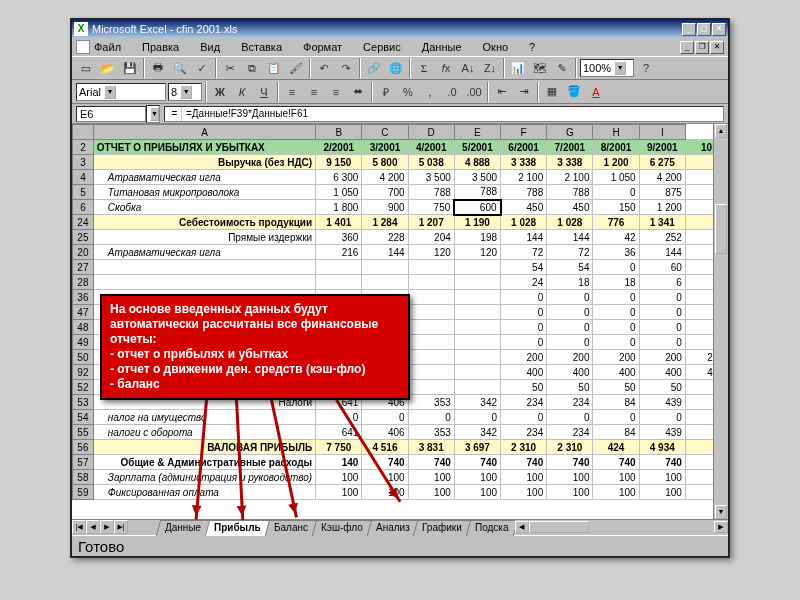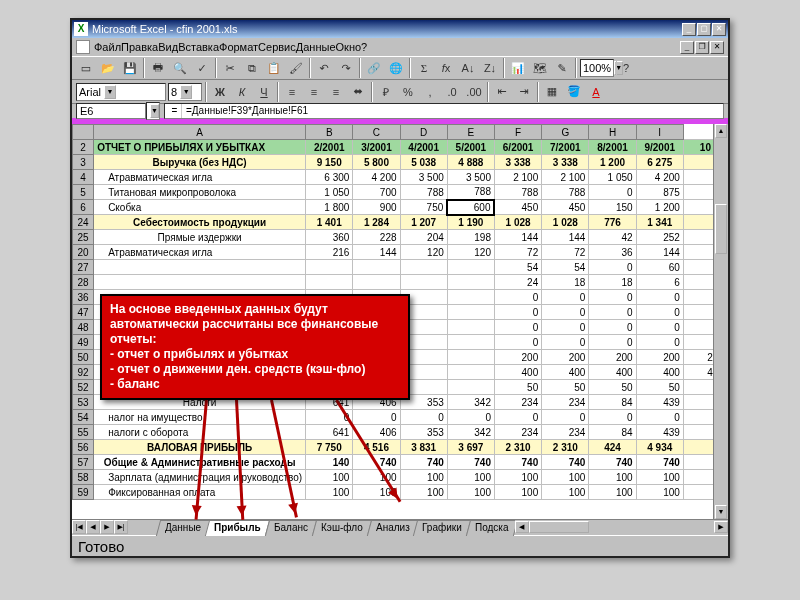--- a/index.html
+++ b/index.html
@@ -5,45 +5,45 @@
   * { box-sizing: border-box; margin: 0; padding: 0; }
   body { background: #d0d0d0; font-family: Arial, sans-serif; font-size: 11px; width: 800px; height: 600px; overflow: hidden; position: relative; }
   .outer { position: absolute; left: 70px; top: 18px; width: 660px; height: 540px; border: 2px solid #222; background: #c0c0c0; box-shadow: 3px 3px 6px rgba(0,0,0,0.4); }
   .titlebar { height: 18px; background: linear-gradient(#0a246a,#a6caf0); color: #fff; display: flex; align-items: center; padding: 0 2px; font-size: 11px; }
   .titlebar .xicon { width: 14px; height: 14px; background: #fff; color: #008000; font-weight: bold; text-align: center; line-height: 14px; margin-right: 4px; font-size: 10px; }
   .titlebar .title { flex: 1; }
   .winbtns { display: flex; gap: 1px; }
   .winbtn { width: 14px; height: 13px; background: #c0c0c0; border: 1px solid #fff; border-right-color:#555; border-bottom-color:#555; font-size: 8px; line-height: 10px; text-align: center; }
   .menubar { height: 18px; background: #c0c0c0; display: flex; align-items: center; padding: 0 4px; font-size: 11px; }
   .menubar .micon { width: 14px; height: 14px; background: #fff; border:1px solid #888; margin-right: 4px; }
-  .menubar span { margin-right: 0; }
+  .menubar span { margin-right: 21px; }
   .toolbar { height: 24px; background: #c0c0c0; border-top: 1px solid #fff; border-bottom: 1px solid #808080; display: flex; align-items: center; padding: 0 4px; gap: 2px; }
   .tbtn { width: 20px; height: 20px; border: 1px solid #c0c0c0; display: flex; align-items: center; justify-content: center; font-size: 11px; color:#333; }
   .tsep { width: 2px; height: 20px; border-left:1px solid #808080; border-right:1px solid #fff; margin: 0 1px; }
   .fmtbar { height: 24px; background: #c0c0c0; border-bottom: 1px solid #808080; display: flex; align-items: center; padding: 0 4px; gap: 2px; }
   .combo { height: 18px; background: #fff; border: 1px inset #808080; display: flex; align-items: center; padding: 0 2px; font-size: 11px; }
   .combo .dd { width: 12px; height: 14px; background: #c0c0c0; border: 1px outset #fff; margin-left: 3px; text-align: center; font-size: 7px; line-height: 12px; }
-  .namebox-row { height: 20px; background: #c0c0c0; display: flex; align-items: center; padding: 0 4px; border-bottom:6px solid #d946ef; }
+  .namebox-row { height: 20px; background: #c0c0c0; display: flex; align-items: center; padding: 0 4px; border-bottom:1px solid #d946ef; }
   .namebox { width: 70px; height: 16px; background: #fff; border: 1px inset #808080; padding: 0 3px; font-size: 11px; line-height: 14px; }
   .fxbar { flex: 1; height: 16px; background: #fff; border: 1px inset #808080; margin-left: 4px; padding: 0 3px; font-size: 10px; line-height: 14px; display:flex; align-items:center; }
   .fxbar .eq { width: 14px; text-align: center; border-right: 1px solid #ccc; margin-right: 4px; }
   .grid-wrap { position: relative; height: 395px; overflow: hidden; background: #fff; }
   table.sheet { border-collapse: collapse; font-size: 10px; table-layout: fixed; }
   table.sheet th, table.sheet td { border: 1px solid #c0c0c0; padding: 1px 3px; height: 15px; white-space: nowrap; overflow: hidden; }
   table.sheet th { background: #c0c0c0; font-weight: normal; text-align: center; border: 1px solid #808080; }
   .colA { width: 160px; }
   .colN { width: 50px; text-align: right; }
   .rh { width:22px; background:#c0c0c0; text-align:center; border:1px solid #808080; font-size:10px;}
   .hdr-row td { background: #9fd99f; font-weight: bold; text-align: center; }
   .hdr-row td.colA { text-align: left; }
   .yel td { background: #fff9c8; font-weight: bold; }
   .yel td.colN { text-align: center; }
   .bold td { font-weight: bold; }
-  .ind1 { padding-left: 14px !important; }
-  .ind0 { text-align: center; }
+  .ind1 { padding-left: 14px !important; font-style: italic; }
+  .ind0 { text-align: right; }
   .vscroll { position: absolute; right: 0; top: 0; width: 15px; height: 100%; background: #c0c0c0; border-left:1px solid #808080; }
   .vscroll .thumb { position: absolute; left:1px; top: 80px; width: 12px; height: 50px; background: #c0c0c0; border:1px outset #fff; }
   .vscroll .ar { position:absolute; left:1px; width:12px; height:14px; background:#c0c0c0; border:1px outset #fff; font-size:7px; text-align:center; line-height:12px; }
   .hscroll-row { height: 16px; background: #c0c0c0; display: flex; border-top:1px solid #808080; }
   .tabs { display: flex; align-items: flex-end; height:16px; padding-left: 30px; }
   .tabnav { display:flex; }
   .tabnav div { width:14px; height:14px; border:1px outset #fff; background:#c0c0c0; font-size:7px; text-align:center; line-height:12px; }
   .tab { height: 16px; padding: 0 6px; font-size: 10px; background: #c0c0c0; border: 1px solid #808080; border-bottom: none; border-top-left-radius: 0; margin-right: -1px; line-height: 14px; transform: skew(-15deg); }
   .tab span{ display:inline-block; transform: skew(15deg);}
   .tab.active { background: #fff; font-weight: bold; }
@@ -110,21 +110,21 @@
     <div class="tsep"></div>
     <div class="tbtn sum-ico">Σ</div>
     <div class="tbtn"><i>f</i>x</div>
     <div class="tbtn">A↓</div>
     <div class="tbtn">Z↓</div>
     <div class="tsep"></div>
     <div class="tbtn">📊</div>
     <div class="tbtn">🗺</div>
     <div class="tbtn">✎</div>
     <div class="tsep"></div>
-    <div class="combo" style="width:34px">
+    <div class="combo" style="width:54px">
         <span>100%</span>
         <div class="dd">▼</div>
       </div>
     <div class="tbtn">?</div>
   </div>
   <div class="fmtbar">
     <div class="combo" style="width:90px">
         <span>Arial</span>
         <div class="dd">▼</div>
       </div>

